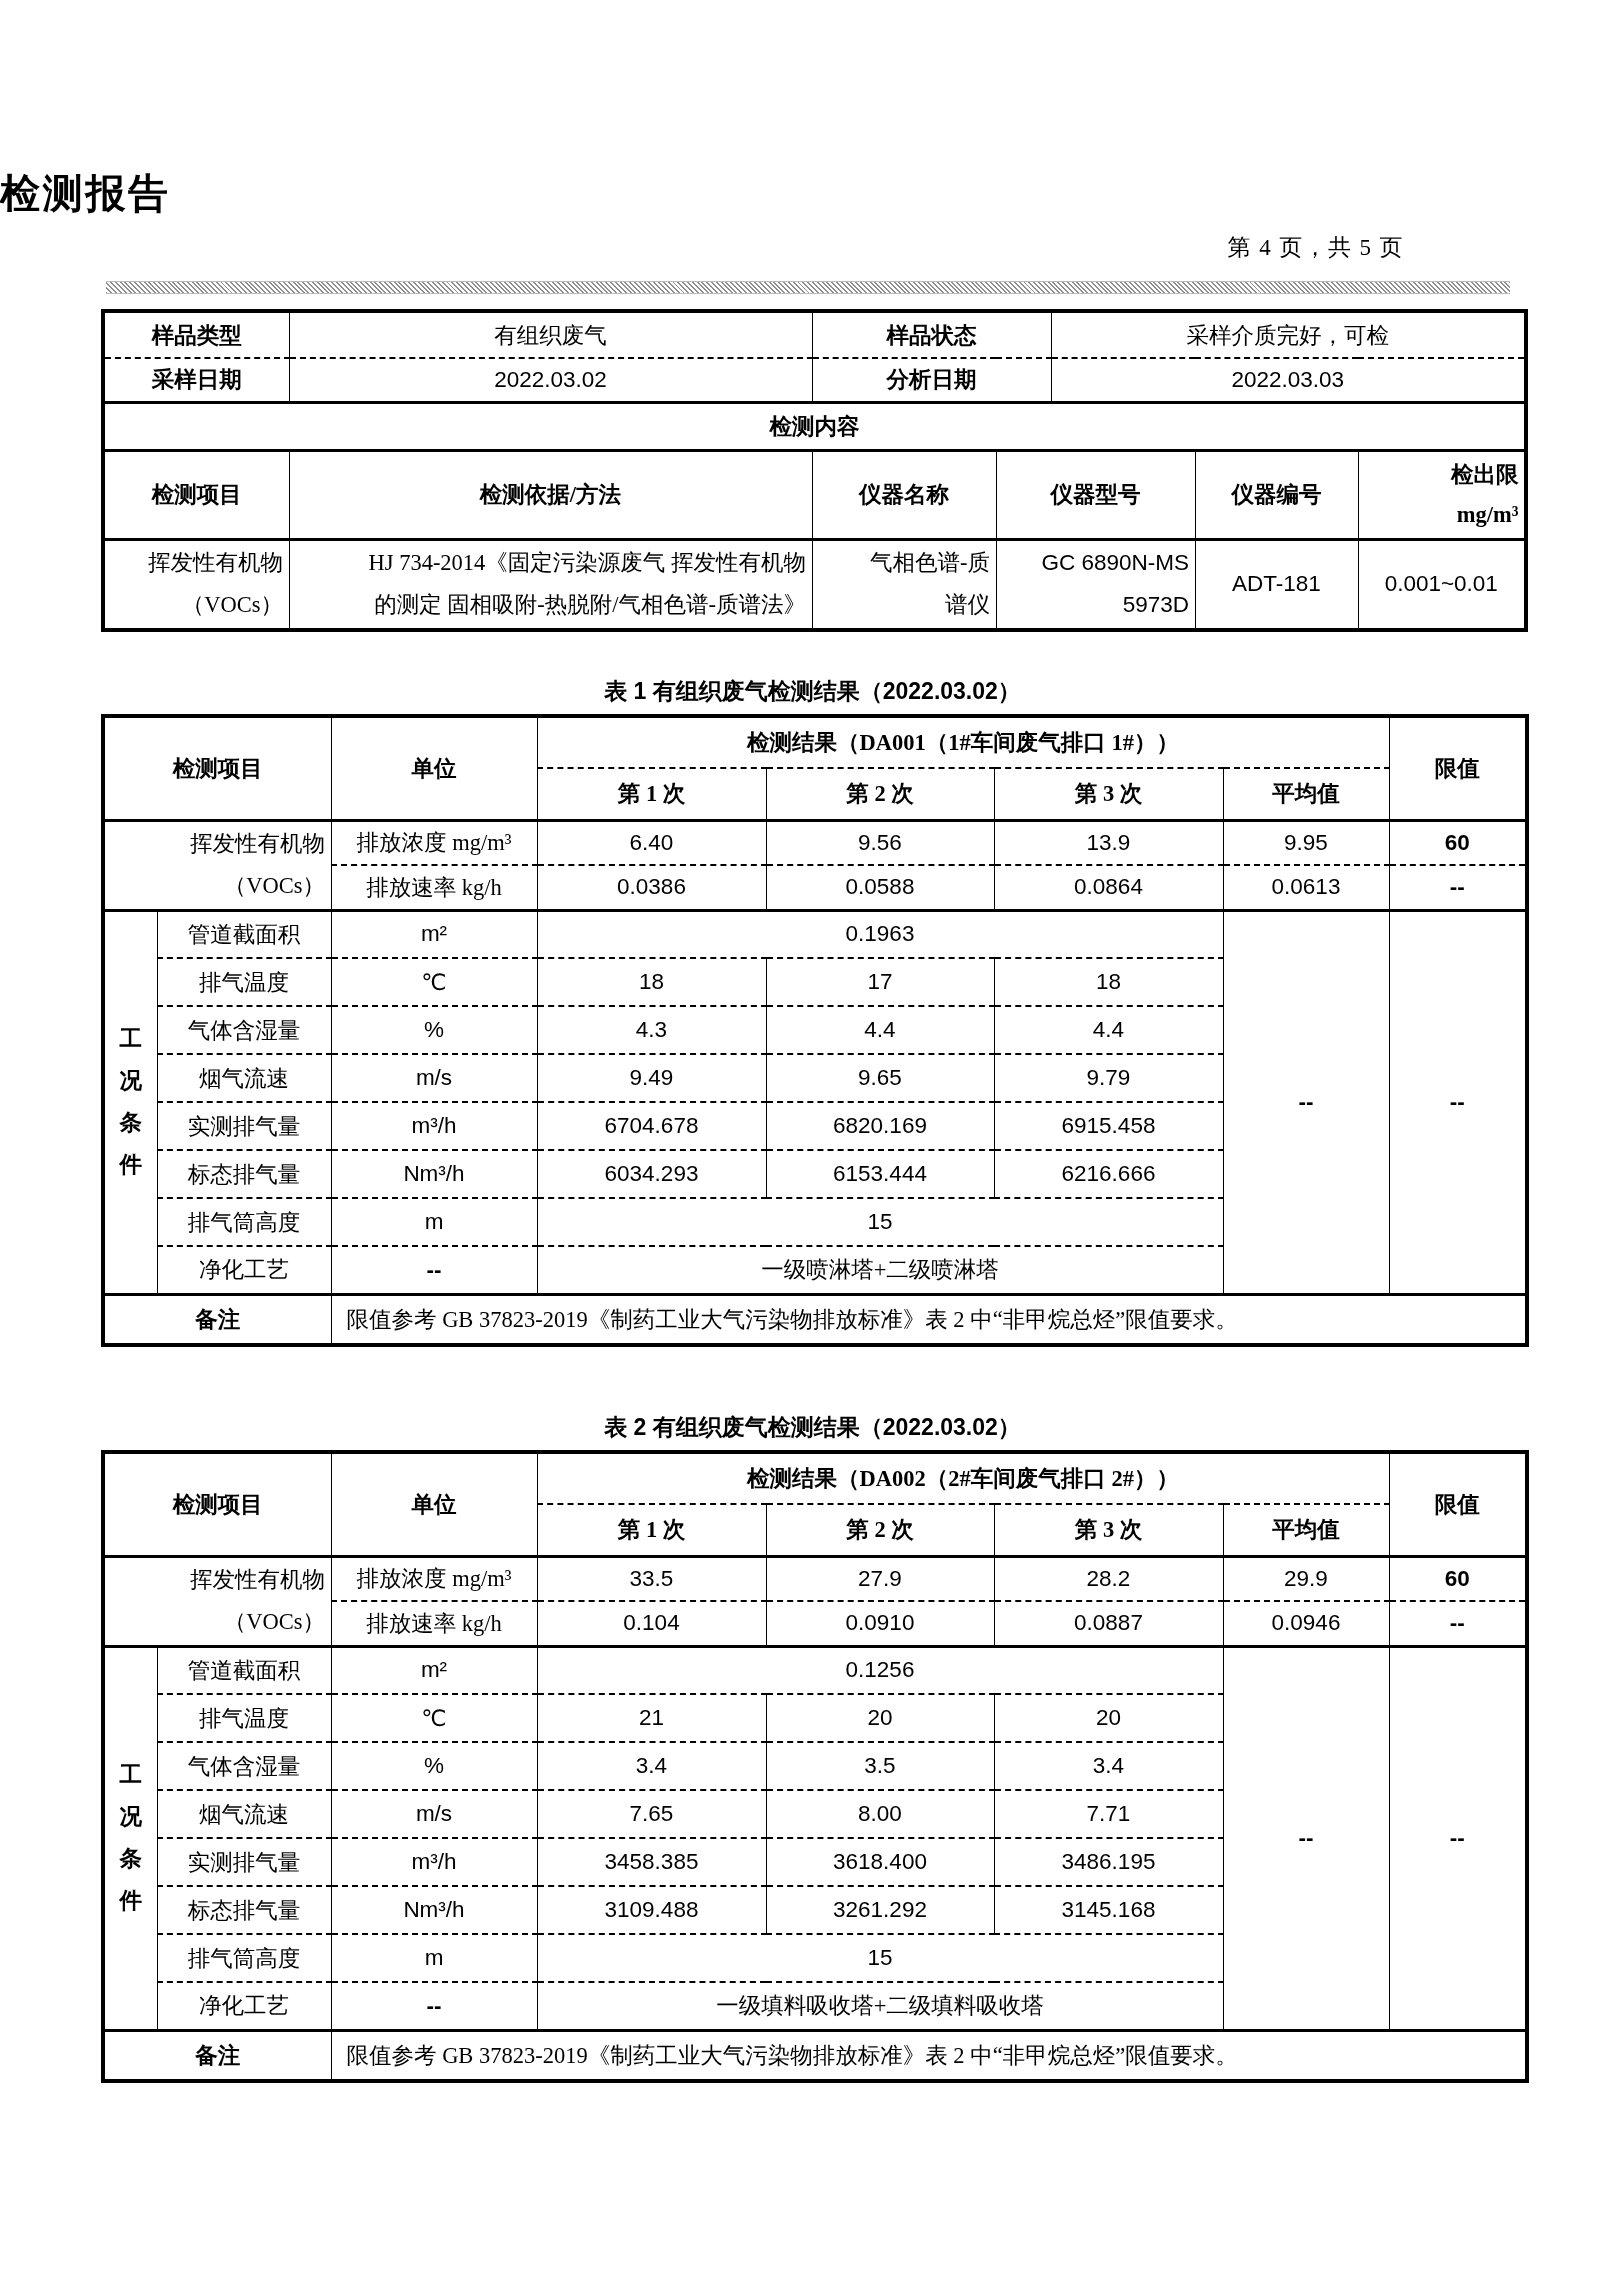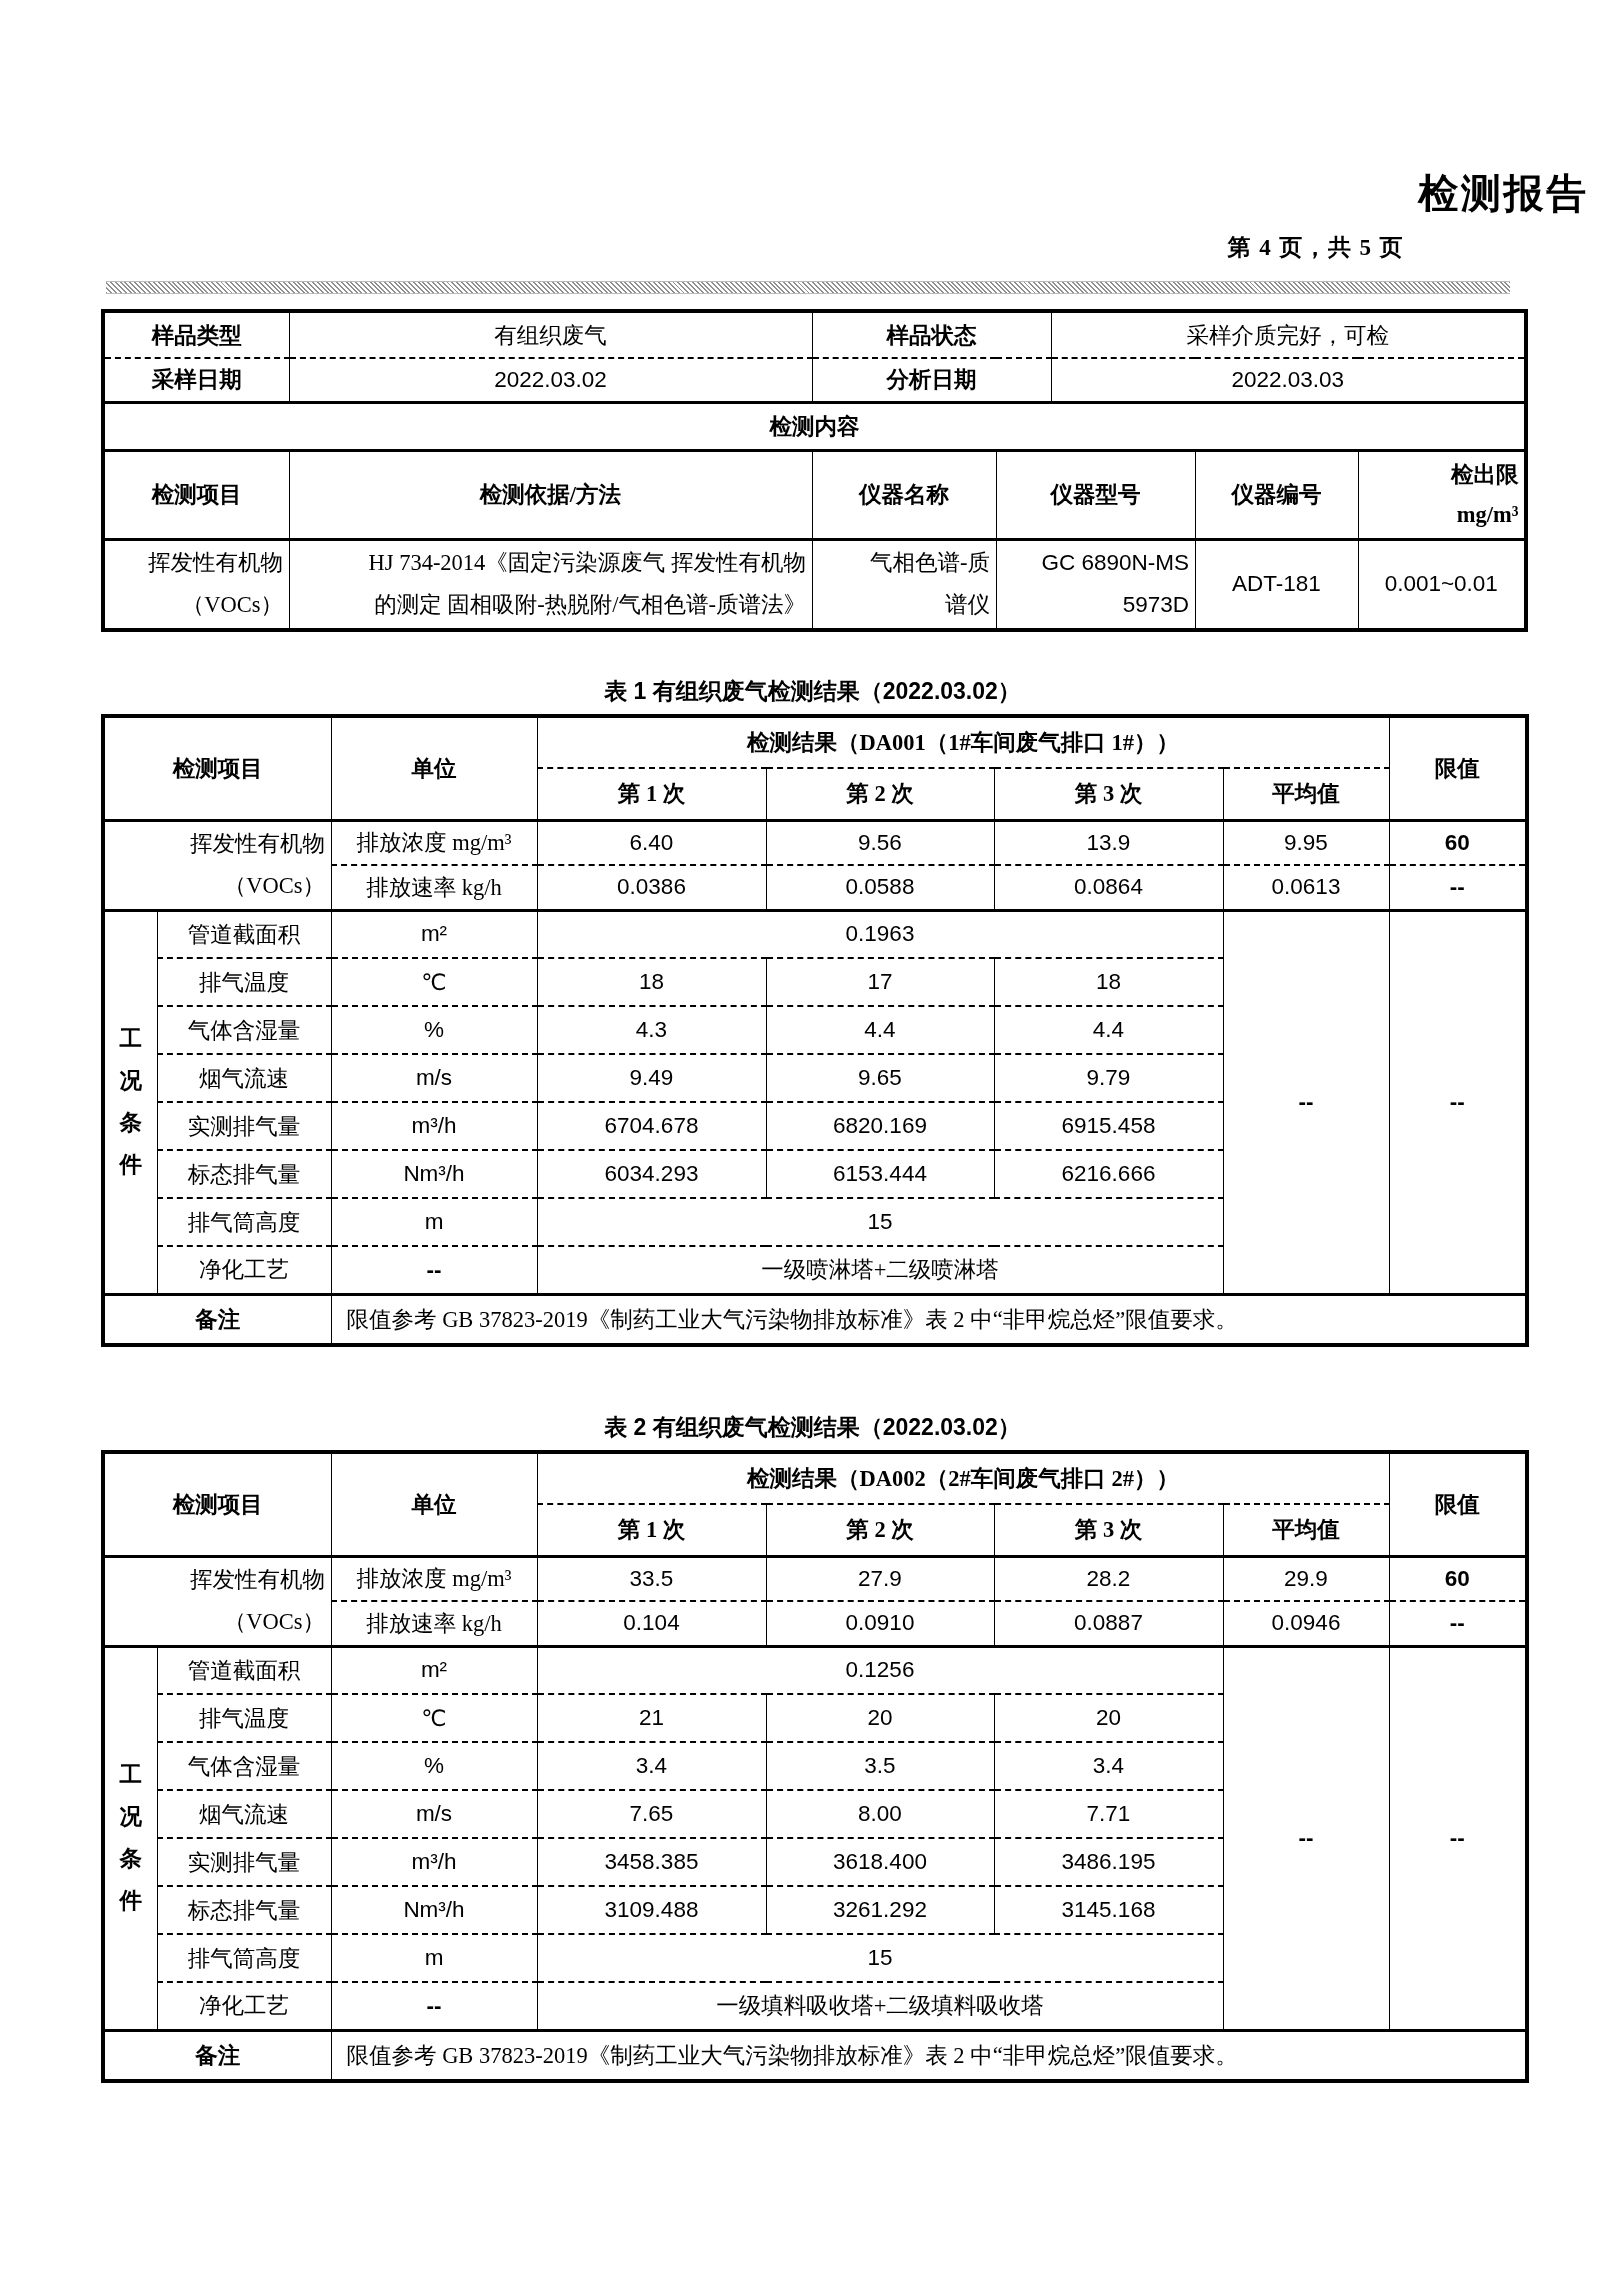--- a/index.html
+++ b/index.html
@@ -1,21 +1,21 @@
 <!DOCTYPE html>
 <html style="font-size:11px"><head>
 <meta charset="utf-8">
 <style>
   html,body{margin:0;padding:0;background:#e8e8e8;}
   .page{position:relative;width:1623px;height:2295px;background:#ffffff;color:#000;
         font-family:"Liberation Serif","DejaVu Serif",serif;overflow:hidden;}
-  .title{position:absolute;top:166px;left:0;width:1589px;text-align:right;
+  .title{position:absolute;top:166px;left:0;width:1589px;text-align:left;
          font-size:40px;font-weight:bold;letter-spacing:2.7px;
          font-family:"Liberation Sans","DejaVu Sans",sans-serif;}
-  .page-info{position:absolute;top:232px;right:219px;font-size:23px;letter-spacing:1.4px;font-weight:bold;}
+  .page-info{position:absolute;top:232px;right:219px;font-size:23px;letter-spacing:1.4px;}
   .divider{position:absolute;top:281px;left:106px;width:1404px;height:11px;
            background:repeating-linear-gradient(45deg,#8f8f8f 0,#8f8f8f 1.4px,#ffffff 1.4px,#ffffff 3.4px);
            border-top:0.7px solid #bbb;border-bottom:0.7px solid #bbb;}
   .caption{position:absolute;left:101px;width:1423px;text-align:center;font-size:23px;font-weight:bold;
            font-family:Liberation Sans, sans-serif;}
   #caption-1{top:676px;} #caption-2{top:1412px;}
   table{border-collapse:collapse;table-layout:fixed;position:absolute;left:101px;width:1423px;
         font-size:22.5px;border:4.1px solid #000;}
   #info-table{top:309px;padding-left:39px;} #result-table-1{top:714px;} #result-table-2{top:1450px;}
   td{border-left:1.4px solid #000;border-right:1.4px solid #000;text-align:center;vertical-align:middle;

